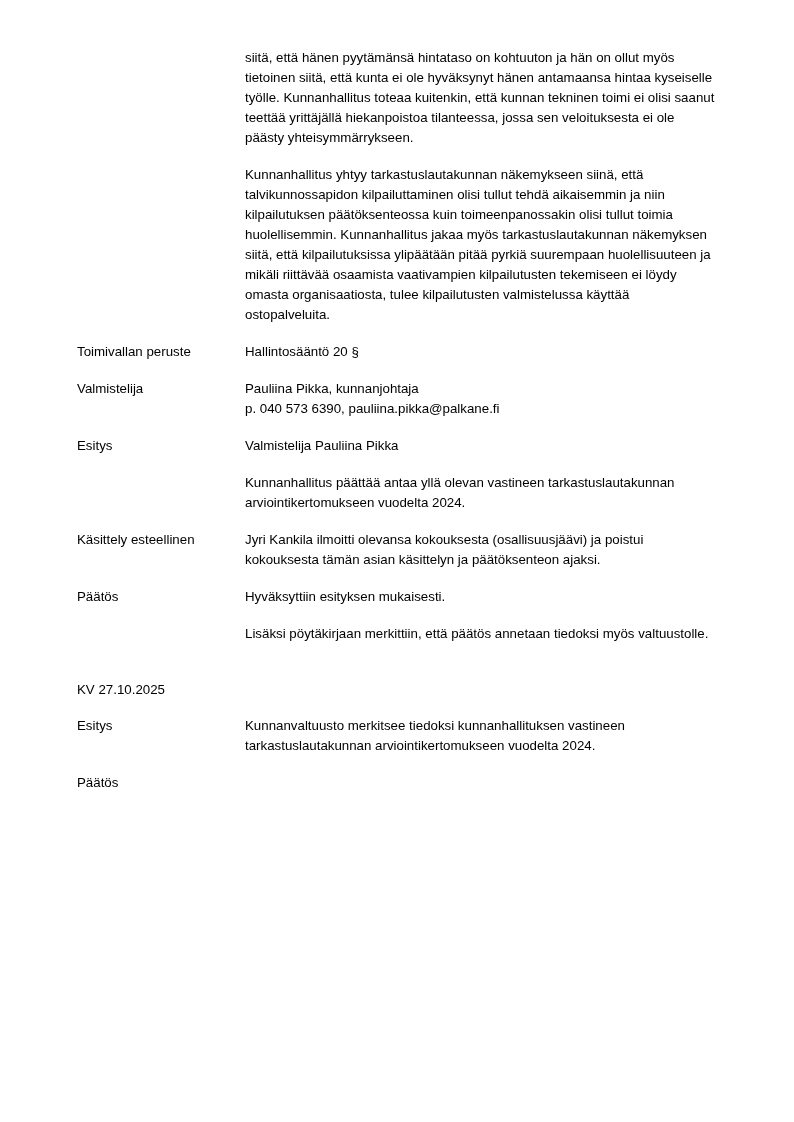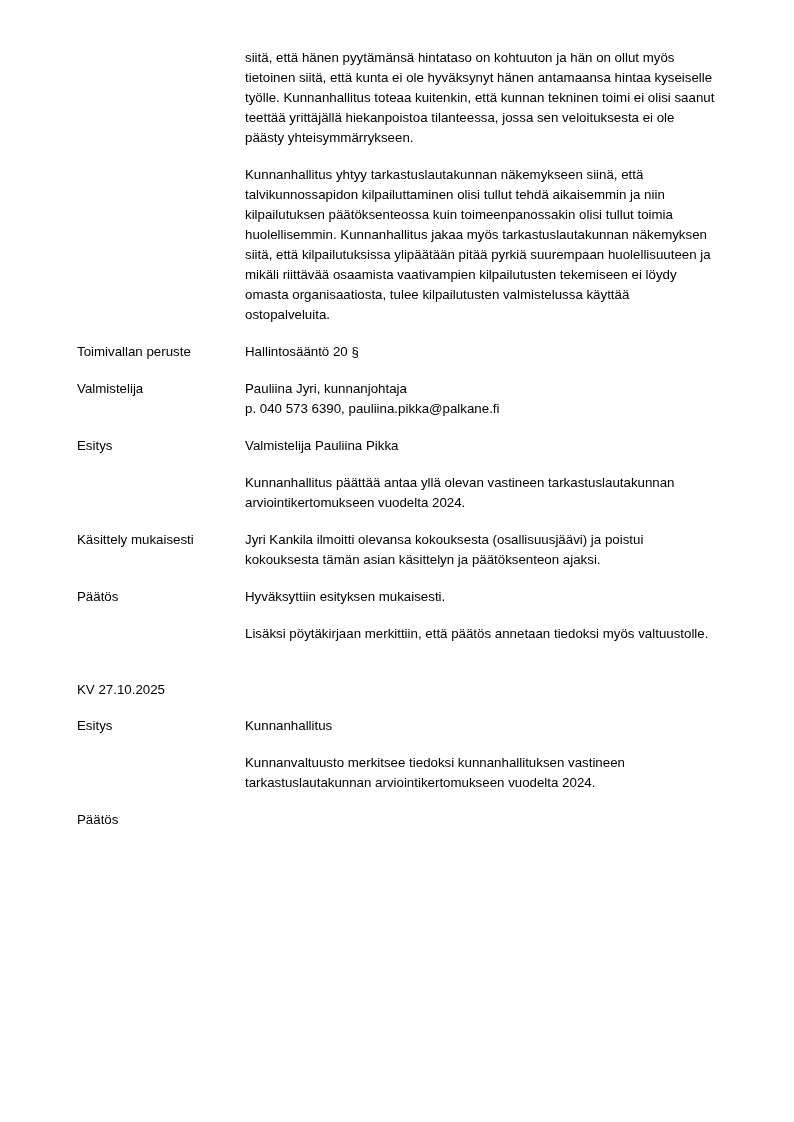--- a/index.html
+++ b/index.html
@@ -69,57 +69,56 @@
       <div class="label">Toimivallan peruste</div>
       <div class="value">
         <p class="para">Hallintosääntö 20 §</p>
       </div>
     </div>
 
     <div class="row">
       <div class="label">Valmistelija</div>
       <div class="value">
         <p class="para">
-          <span class="line">Pauliina Jyri, kunnanjohtaja</span>
+          <span class="line">Pauliina Pikka, kunnanjohtaja</span>
           <span class="line">p. 040 573 6390, pauliina.pikka@palkane.fi</span>
         </p>
       </div>
     </div>
 
     <div class="row">
       <div class="label">Esitys</div>
       <div class="value">
         <p class="para">Valmistelija Pauliina Pikka</p>
         <p class="para">Kunnanhallitus päättää antaa yllä olevan vastineen tarkastuslautakunnan arviointikertomukseen vuodelta 2024.</p>
       </div>
     </div>
 
     <div class="row">
-      <div class="label">Käsittely mukaisesti</div>
+      <div class="label">Käsittely esteellinen</div>
       <div class="value">
         <p class="para">Jyri Kankila ilmoitti olevansa kokouksesta (osallisuusjäävi) ja poistui kokouksesta tämän asian käsittelyn ja päätöksenteon ajaksi.</p>
       </div>
     </div>
 
     <div class="row">
       <div class="label">Päätös</div>
       <div class="value">
         <p class="para">Hyväksyttiin esityksen mukaisesti.</p>
         <p class="para">Lisäksi pöytäkirjaan merkittiin, että päätös annetaan tiedoksi myös valtuustolle.</p>
       </div>
     </div>
 
     <div class="ref-block">
       <span class="line">KV 27.10.2025</span>
     </div>
 
     <div class="row">
       <div class="label">Esitys</div>
       <div class="value">
-        <p class="para">Kunnanhallitus</p>
         <p class="para">Kunnanvaltuusto merkitsee tiedoksi kunnanhallituksen vastineen tarkastuslautakunnan arviointikertomukseen vuodelta 2024.</p>
       </div>
     </div>
 
     <div class="row empty-row">
       <div class="label">Päätös</div>
       <div class="value"></div>
     </div>
 
   </div>

